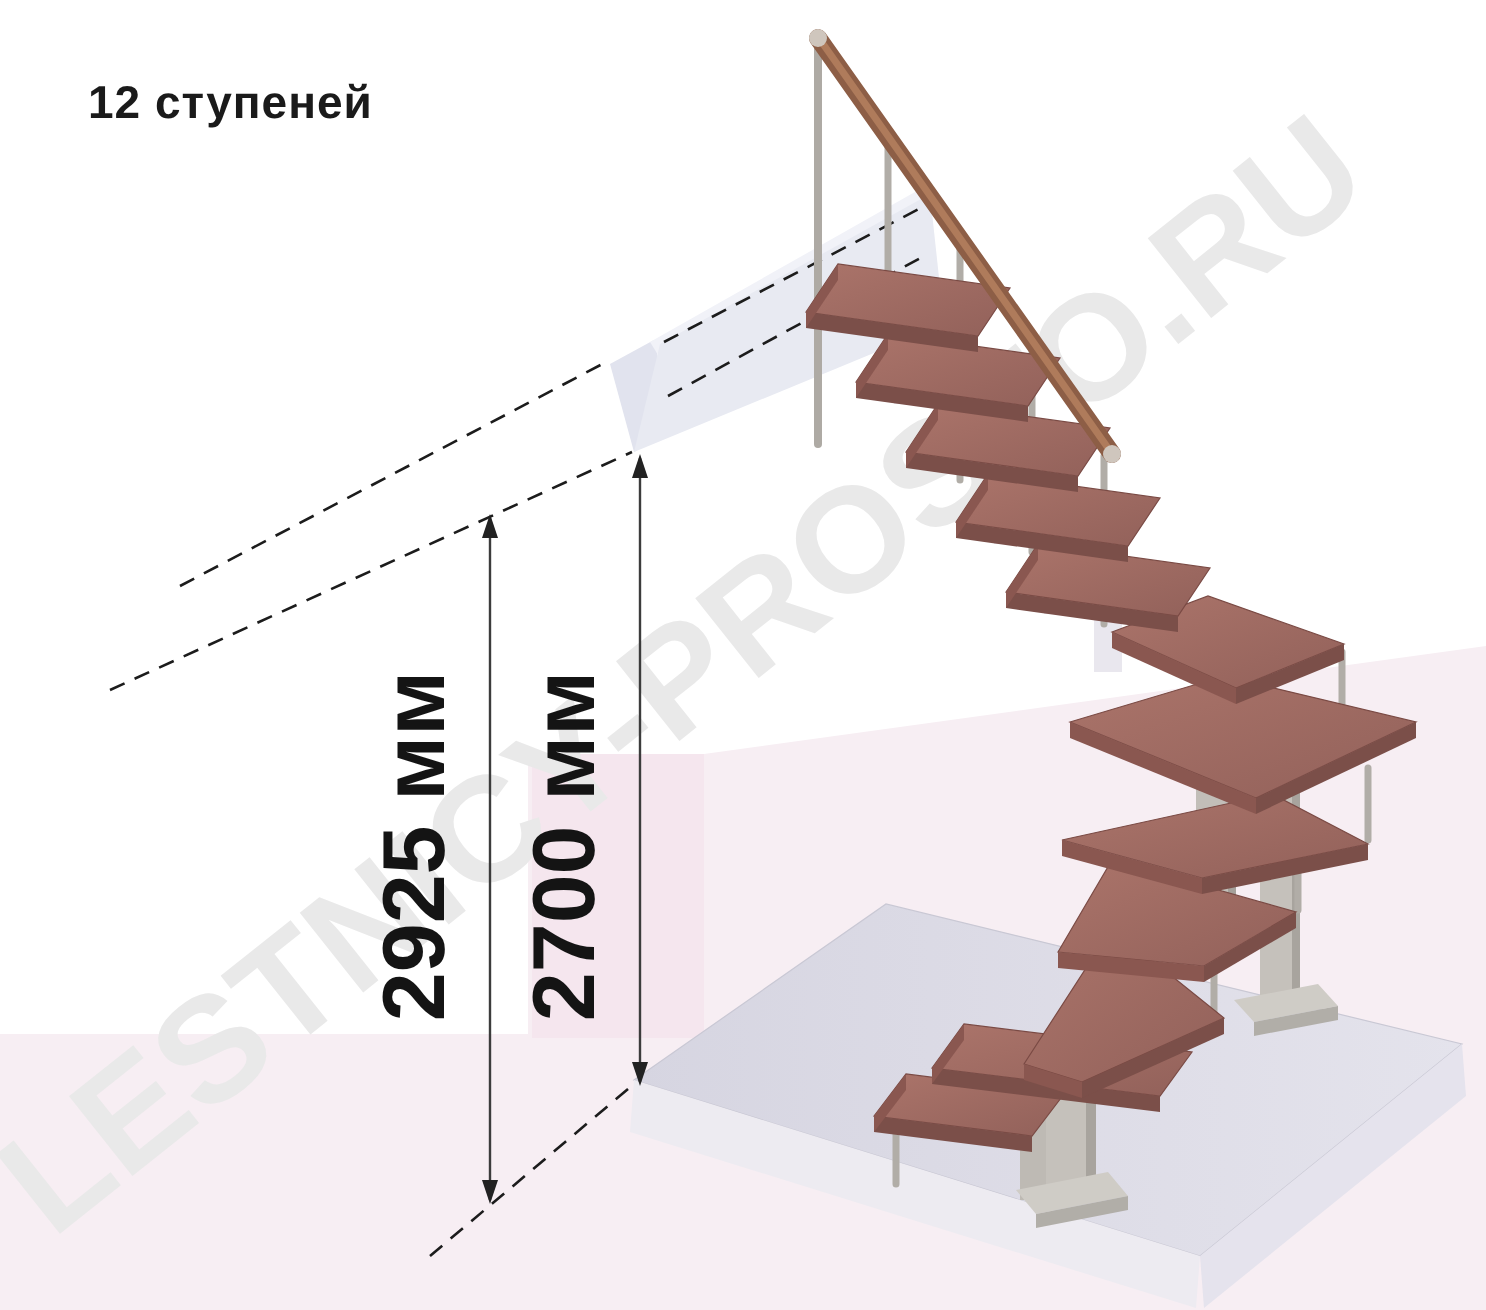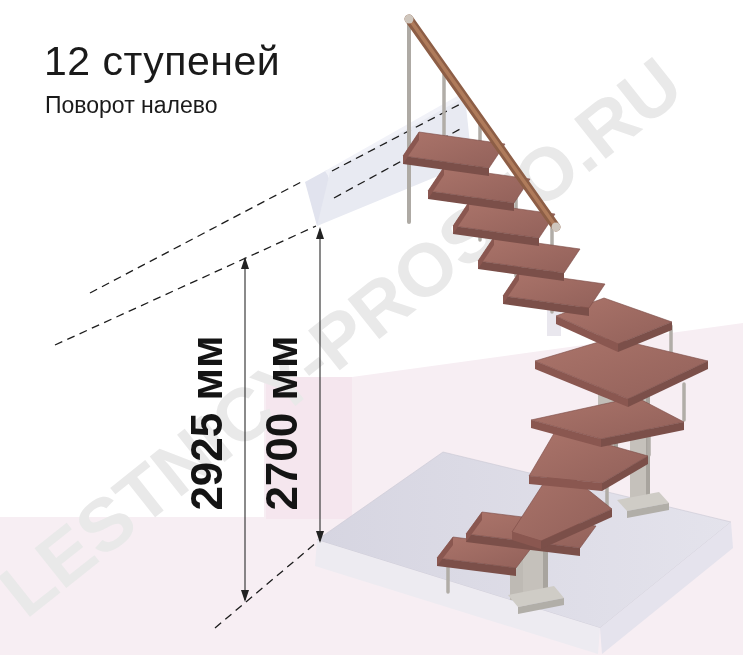--- a/index.html
+++ b/index.html
@@ -1,20 +1,20 @@
 <!DOCTYPE html>
 <html><head>
 <meta charset="utf-8">
 <style>
   html,body{margin:0;padding:0;background:#fff;}
   #stage{position:relative;width:743px;height:655px;overflow:hidden;background:#ffffff;
          font-family:"Liberation Sans",sans-serif;}
   #scene{position:absolute;left:0;top:0;}
   #titleblock{position:absolute;left:44px;top:38px;color:#1a1a1a;}
-  #titleblock h1{margin:0;font-size:41px;font-weight:400;letter-spacing:.5px;}
+  #titleblock h1{margin:0;font-size:23px;font-weight:700;letter-spacing:.5px;}
   #titleblock p{margin:7px 0 0 1px;font-size:23px;font-weight:400;}
   .wt{stroke:#7a4a44;stroke-width:.6;}
   .wf{fill:#7b4f49;}
   .ws{fill:#8a5750;}
   .bal{stroke:#b1ada7;stroke-width:3.5;stroke-linecap:round;}
   .post{stroke:#aeaaa4;stroke-width:4;stroke-linecap:round;}
   .branch{stroke:#d6d2cd;stroke-width:5;fill:none;stroke-linecap:round;}
   .dash{stroke:#1c1c1c;stroke-width:1.3;stroke-dasharray:8 5.5;fill:none;}
   .dim{stroke:#3c3c3c;stroke-width:1.2;}
   .dimtxt{font-family:"Liberation Sans",sans-serif;font-weight:bold;font-size:44px;fill:#141414;}
@@ -201,16 +201,15 @@
   <g>
     <line class="dim" x1="320" y1="229" x2="320" y2="541"></line>
     <polygon points="320,227 316,239 324,239" fill="#222"></polygon>
     <polygon points="320,543 316,531 324,531" fill="#222"></polygon>
     <text class="dimtxt" text-anchor="middle" transform="translate(297,423) rotate(-90)">2700 мм</text>
   </g>
 </svg>
 
 <div id="titleblock">
   <h1>12 ступеней</h1>
-  <p>Поворот налево</p>
 </div>
 
 </div>
 
 </body></html>

